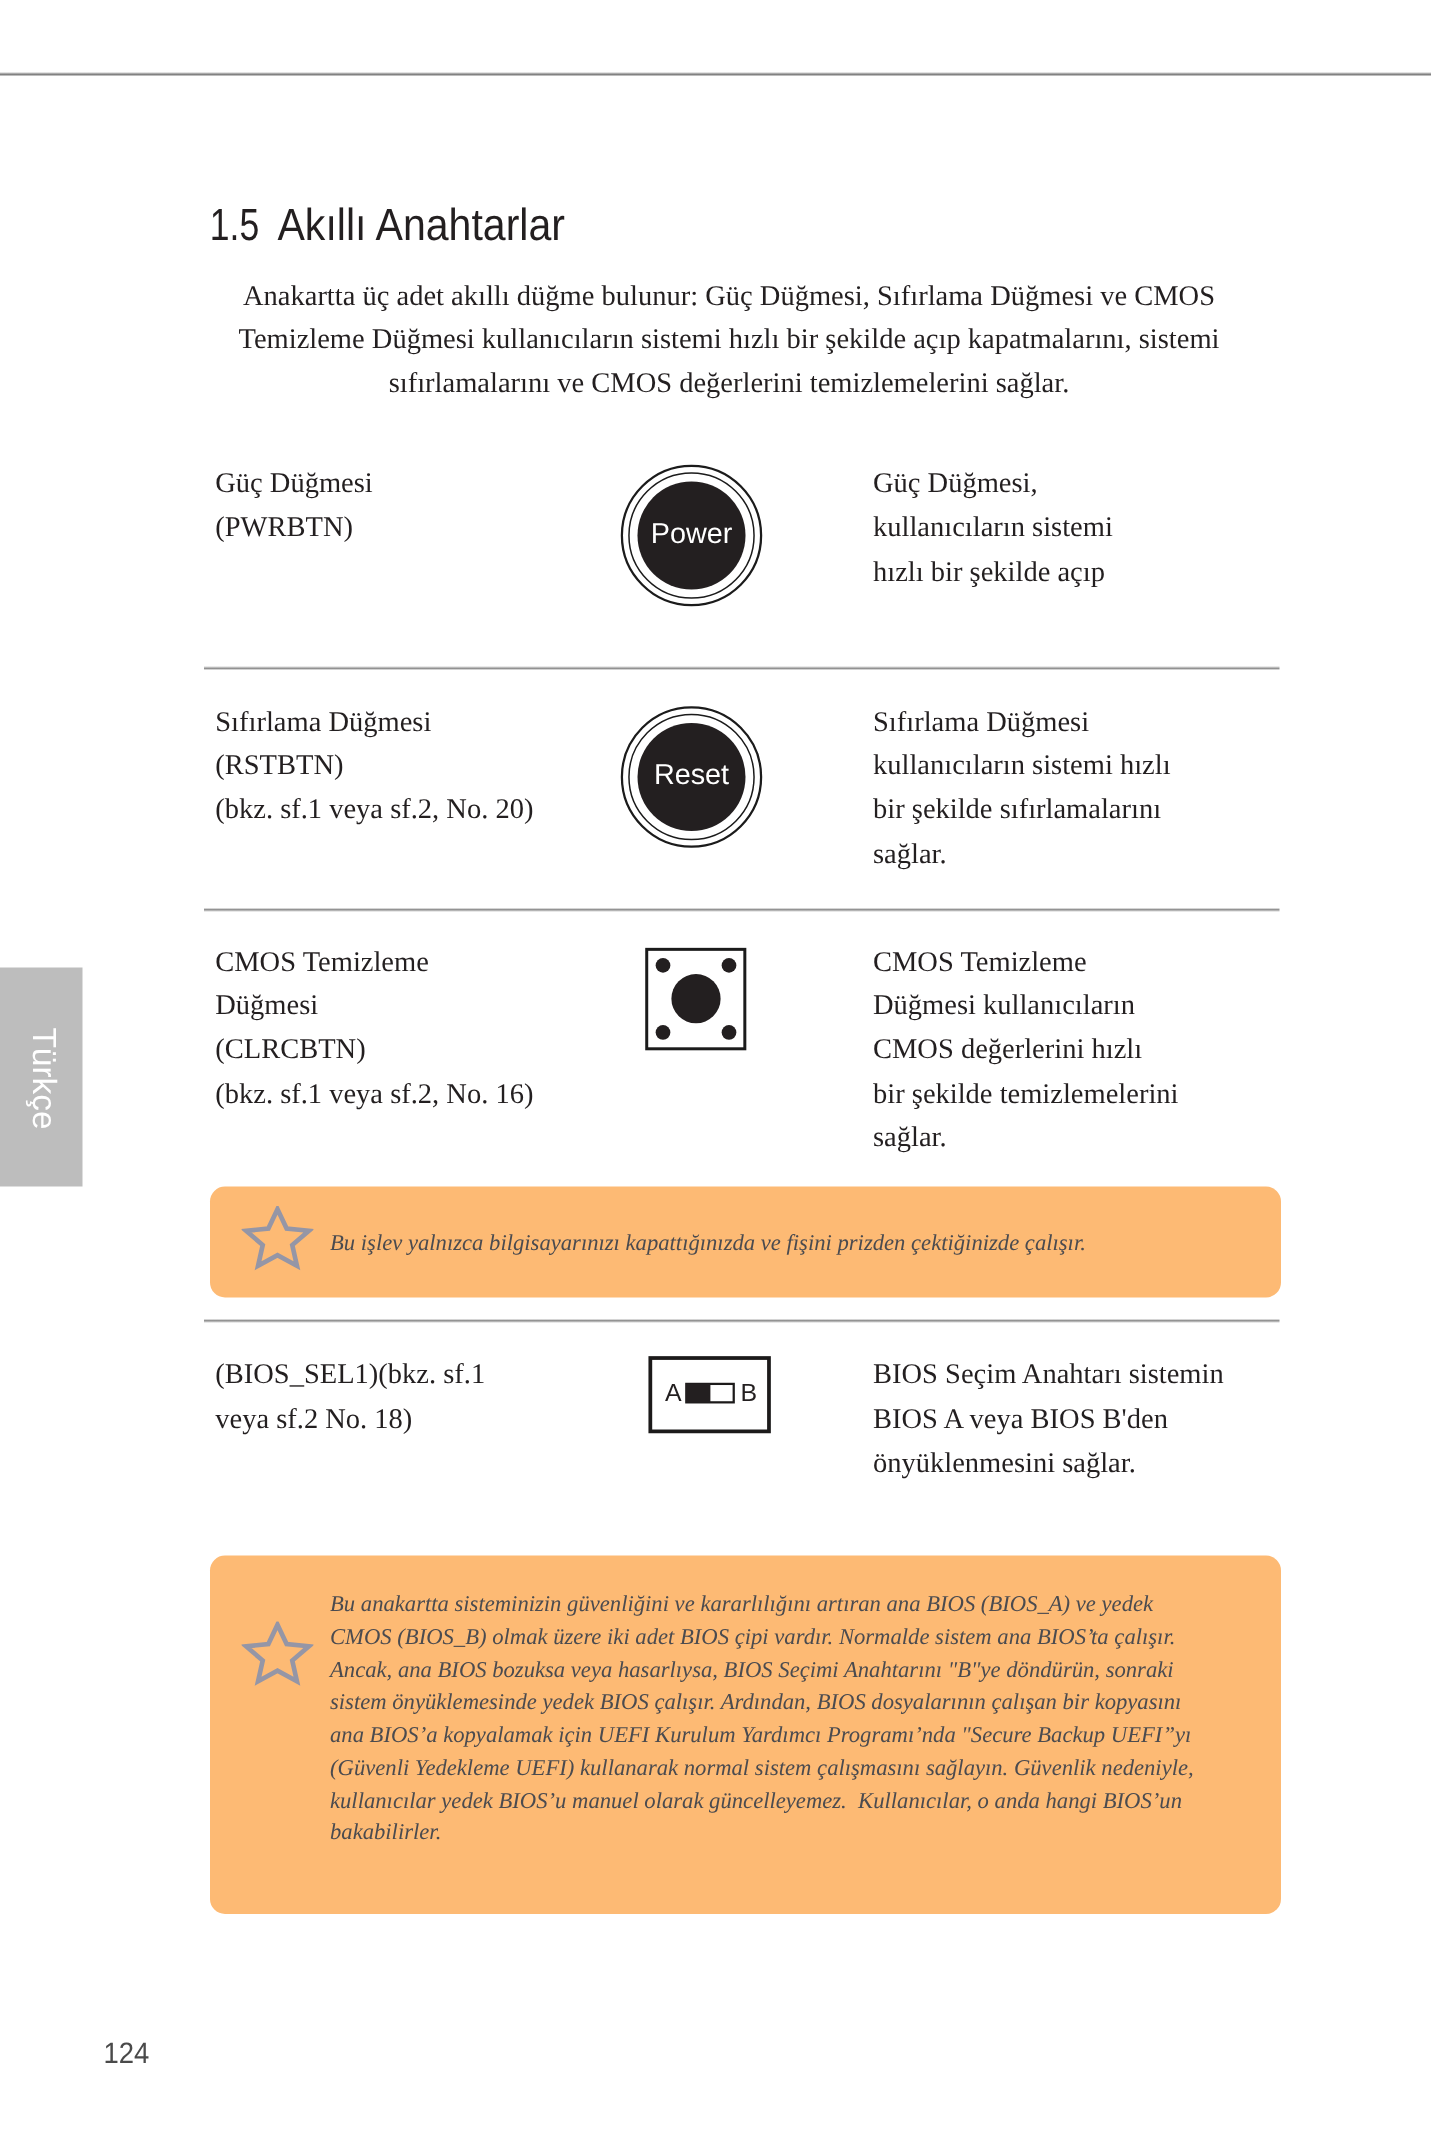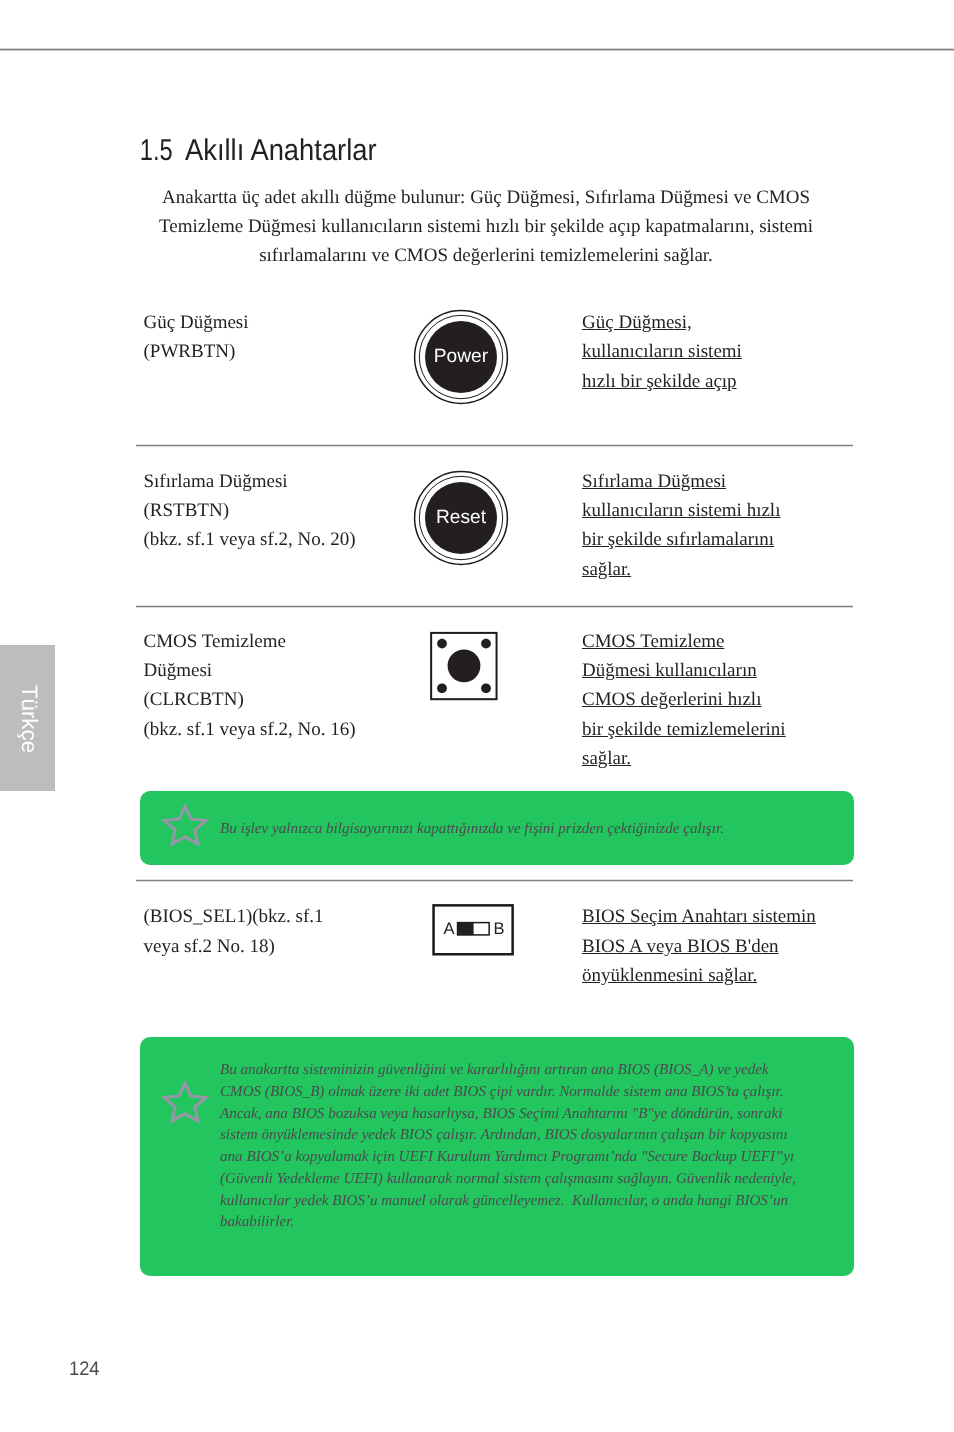--- a/index.html
+++ b/index.html
@@ -47,26 +47,26 @@
   .pageno {
     position:absolute; left:68.5px; top:1358px;
     font-family:"Liberation Sans", sans-serif; font-size:19.7px; line-height:23px; color:#4a4a4a;
     transform: scaleX(0.93); transform-origin: left center;
   }
 
   .hr { position:absolute; left:136px; width:716.5px; height:3px;
     background:linear-gradient(to bottom, rgba(128,128,128,0) 0%, rgba(128,128,128,0.45) 30%, rgba(128,128,128,1) 50%, rgba(128,128,128,0.45) 72%, rgba(128,128,128,0) 100%); }
 
   .colL { position:absolute; left:143.5px; width:300px; font-size:19px; line-height:29.35px; }
-  .colR { position:absolute; left:582.0px; width:320px; font-size:19px; line-height:29.35px;text-decoration:underline; }
+  .colR { position:absolute; left:582.0px; width:320px; font-size:19px; line-height:29.35px; }
   .colL div, .colR div { white-space:nowrap; }
 
   .gfx { position:absolute; }
 
-  .note { position:absolute; left:139.5px; width:714px; background:#22c55e; border-radius:10px; }
+  .note { position:absolute; left:139.5px; width:714px; background:#fdba74; border-radius:10px; }
   .note .star { position:absolute; }
   .note .ntext {
     position:absolute; font-style:italic; color:#4b4b4f;
     font-size:15.1px; line-height:21.75px; white-space:nowrap;
   }
 </style>
 </head>
 <body>
 
 <div class="page">

